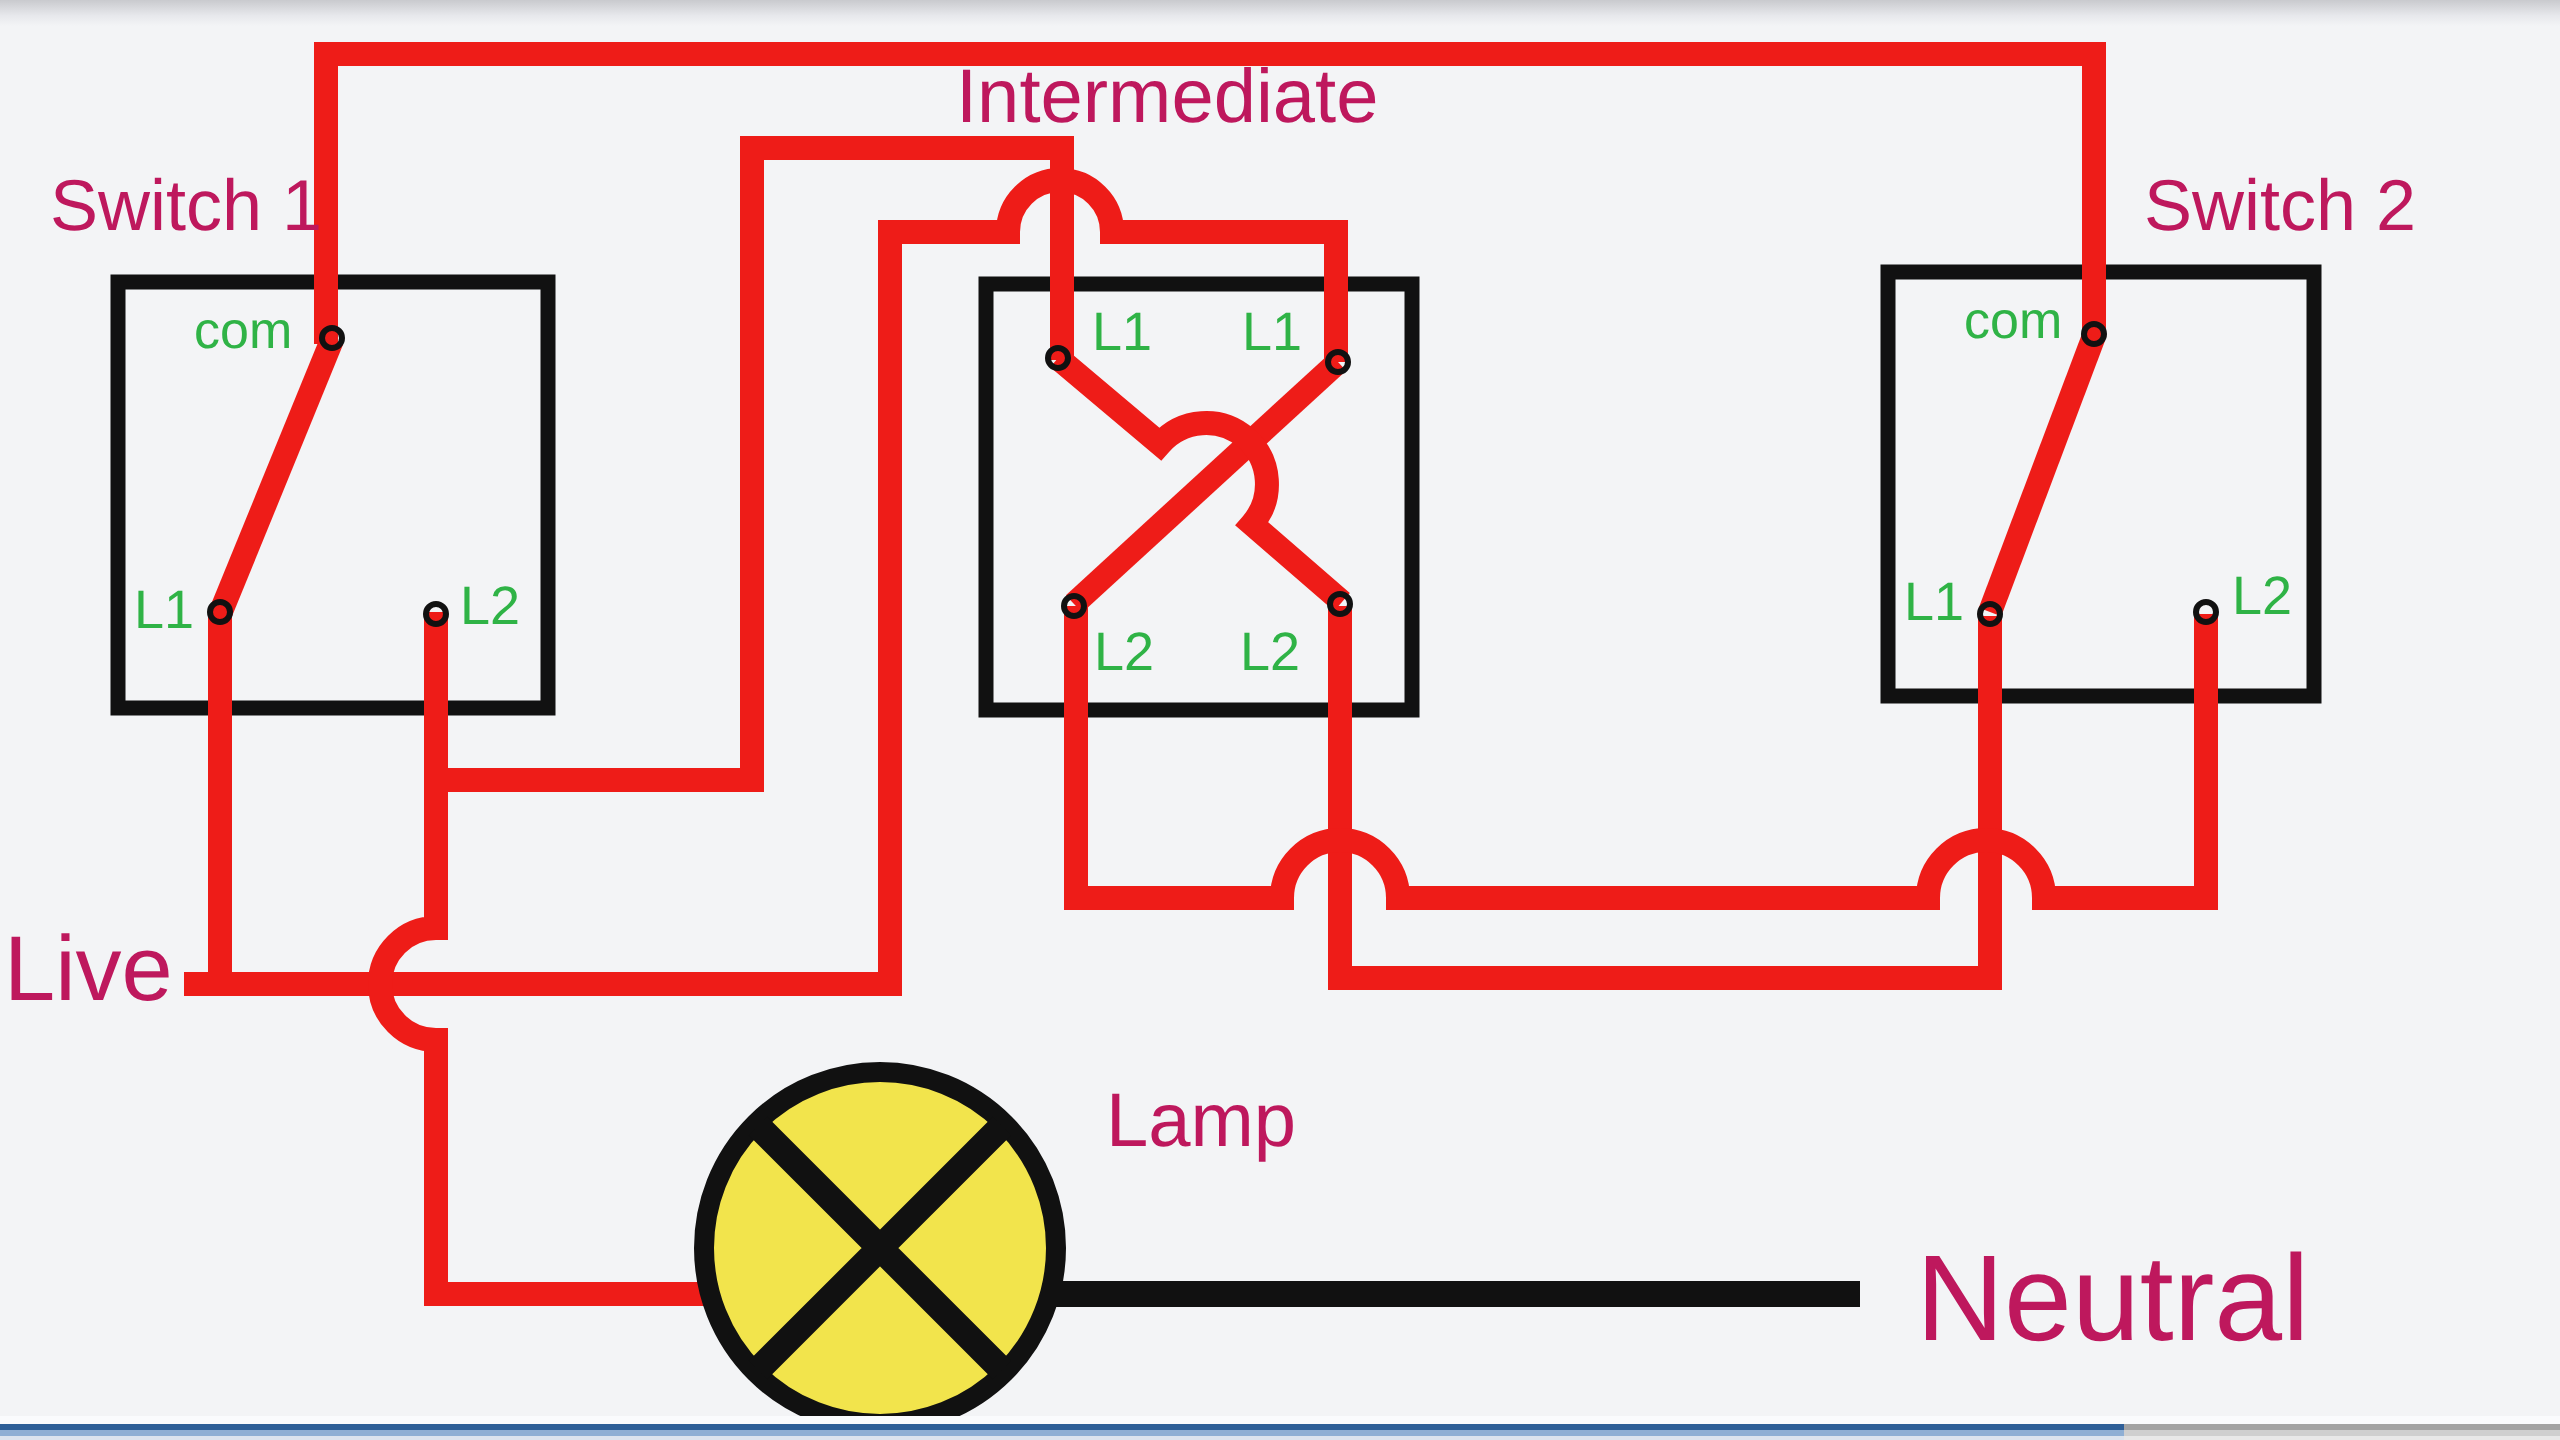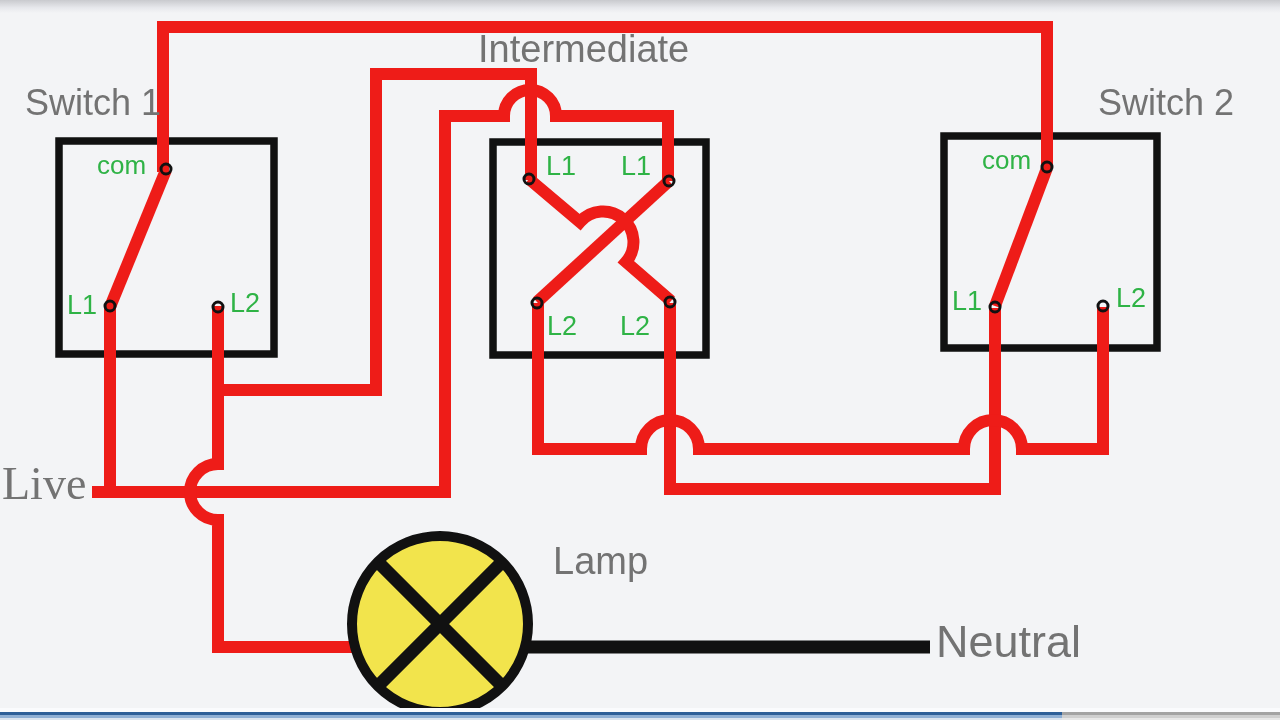--- a/index.html
+++ b/index.html
@@ -13,21 +13,21 @@
     position:absolute;left:0;top:0;width:1280px;height:13px;
     background:linear-gradient(to bottom,#c9cace,#e7e8ec 60%,#f3f4f6);
   }
   #wires-svg{position:absolute;left:0;top:0;}
   .box{fill:none;stroke:var(--box_black,#111);stroke-width:7.5;}
   .wire{fill:none;stroke:var(--wire,#ee1c18);stroke-width:12;stroke-linejoin:miter;stroke-linecap:butt;}
   .nwire{fill:none;stroke:var(--neutral_black,#111);stroke-width:13;}
   .term{fill:none;stroke:var(--box_black,#111);stroke-width:3;}
   .lamp-circle{fill:var(--lamp_yellow,#f2e44c);stroke:var(--box_black,#111);stroke-width:10;}
   .lamp-x{fill:none;stroke:var(--box_black,#111);stroke-width:13;stroke-linecap:butt;}
-  .lbl{position:absolute;line-height:1;color:#737373;white-space:nowrap;}
+  .lbl{position:absolute;line-height:1;color:#be185d;white-space:nowrap;}
   .green{color:var(--label_green,#2fb346);}
   
   #progress{position:absolute;left:0;top:708px;width:1280px;height:12px;}
   #progress .track-top{position:absolute;left:0;top:0;width:1280px;height:4px;background:#fafbfd;}
   #progress .played{position:absolute;left:0;top:4px;width:1062px;height:3px;background:var(--progress_blue,#2e5f98);}
   #progress .played-glow{position:absolute;left:0;top:7px;width:1062px;height:3px;background:#8fafd4;}
   #progress .played-fade{position:absolute;left:0;top:10px;width:1062px;height:2px;background:#dce4ee;}
   #progress .rest{position:absolute;left:1062px;top:4px;width:218px;height:3px;background:var(--progress_gray,#a3a3a3);}
   #progress .rest-glow{position:absolute;left:1062px;top:7px;width:218px;height:3px;background:#cfcfcf;}
   #progress .rest-fade{position:absolute;left:1062px;top:10px;width:218px;height:2px;background:#e8e8e8;}
@@ -71,24 +71,24 @@
       <circle class="term" cx="537" cy="303" r="5"></circle>
       <circle class="term" cx="670" cy="302" r="5"></circle>
       <circle class="term" cx="1047" cy="167" r="5"></circle>
       <circle class="term" cx="995" cy="307" r="5"></circle>
       <circle class="term" cx="1103" cy="306" r="5"></circle>
     </g>
   </svg>
 
   <div class="lbl" style="left:478px;top:30px;font-size:38px;">Intermediate</div>
   <div class="lbl" style="left:2px;top:85px;font-size:36px;margin-left:23px;">Switch 1</div>
-  <div class="lbl" style="left:1072px;top:85px;font-size:36px;margin-left:26px;">Switch 2</div>
+  <div class="lbl" style="left:1072px;top:85px;font-size:36px;">Switch 2</div>
 
-  <div class="lbl" style="left:2px;top:461px;font-size:46px;font-family:Liberation Serif, serif;">Live</div>
-  <div class="lbl" style="left:936px;top:619px;font-size:45px;">Neutral</div>
+  <div class="lbl" style="left:2px;top:461px;font-size:46px;">Live</div>
+  <div class="lbl" style="left:958px;top:619px;font-size:61px;">Neutral</div>
   <div class="lbl" style="left:553px;top:542px;font-size:38px;">Lamp</div>
 
   <div class="lbl green" style="left:97px;top:152px;font-size:26px;">com</div>
   <div class="lbl green" style="left:67px;top:292px;font-size:27px;">L1</div>
   <div class="lbl green" style="left:230px;top:290px;font-size:27px;">L2</div>
 
   <div class="lbl green" style="left:546px;top:153px;font-size:27px;">L1</div>
   <div class="lbl green" style="left:621px;top:153px;font-size:27px;">L1</div>
   <div class="lbl green" style="left:547px;top:313px;font-size:27px;">L2</div>
   <div class="lbl green" style="left:620px;top:313px;font-size:27px;">L2</div>

